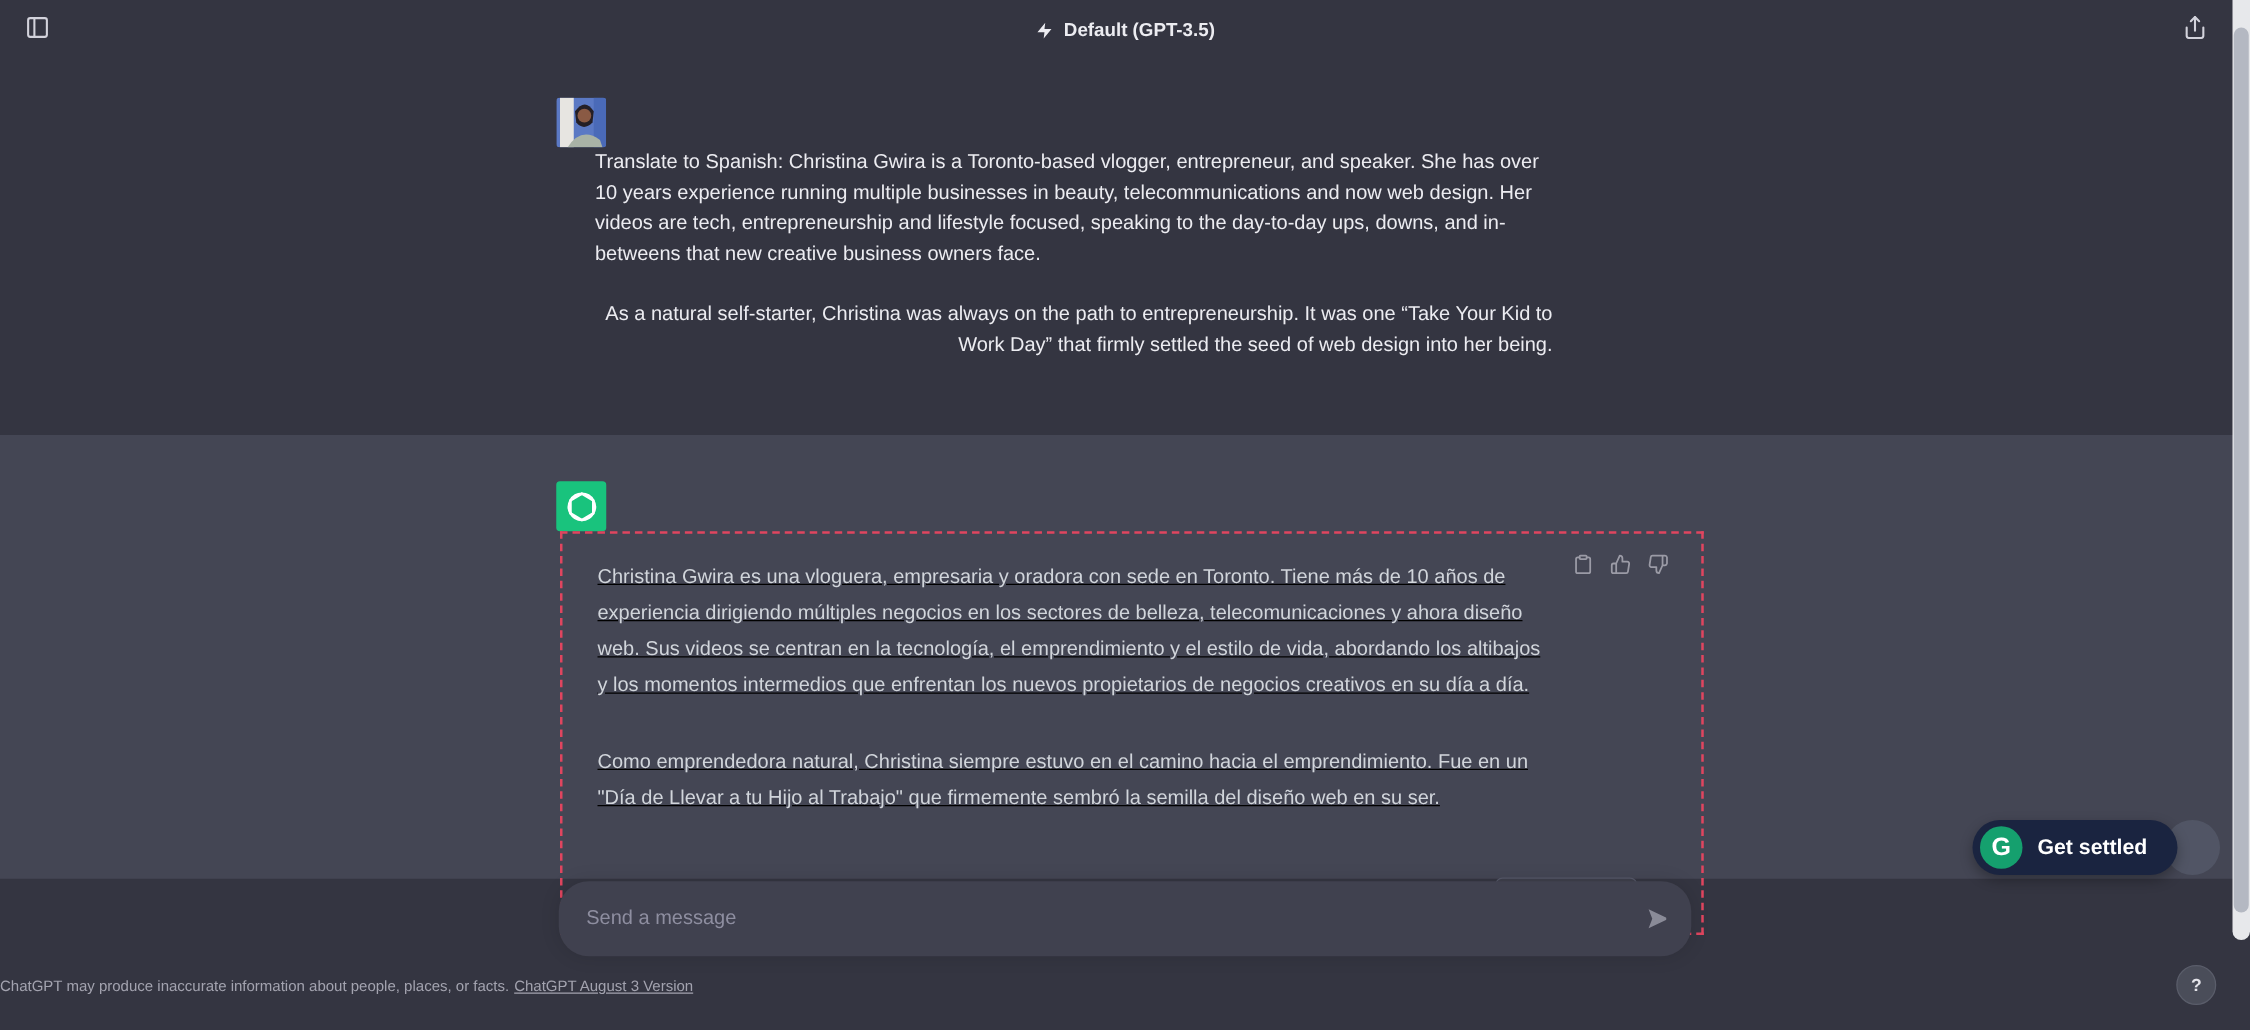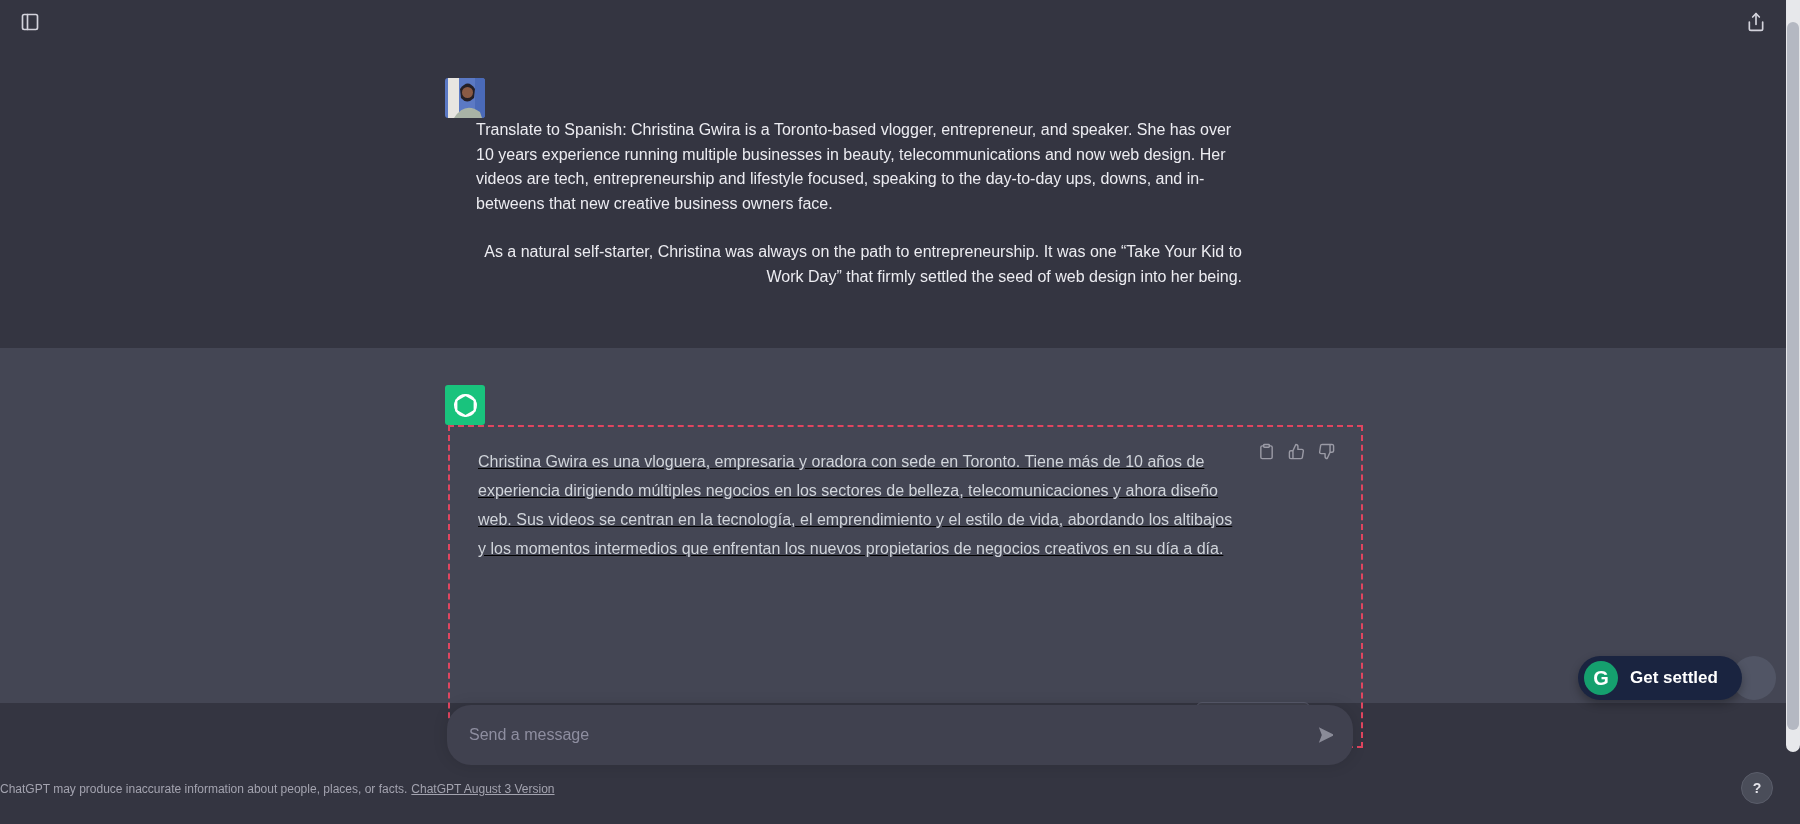--- a/index.html
+++ b/index.html
@@ -126,20 +126,28 @@
 
   <header>
     <button class="icon-btn left">
       <span>
         <svg width="20" height="20" viewBox="0 0 24 24" fill="none" stroke="currentColor" stroke-width="2" stroke-linecap="round" stroke-linejoin="round">
             <rect x="3" y="3" width="18" height="18" rx="2"></rect>
             <line x1="9" y1="3" x2="9" y2="21"></line>
           </svg>
       </span>
     </button>
+    <div class="hdr-title">
+      <span style="line-height:0;">
+        <svg width="15" height="15" viewBox="0 0 24 24" fill="#ececf1">
+            <path d="M13 2L3 14h9l-1 8 10-12h-9l1-8z"></path>
+          </svg>
+      </span>
+      <span>Default (GPT-3.5)</span>
+    </div>
     <button class="icon-btn right">
       <span>
         <svg width="20" height="20" viewBox="0 0 24 24" fill="none" stroke="currentColor" stroke-width="2" stroke-linecap="round" stroke-linejoin="round">
             <path d="M4 12v8a2 2 0 0 0 2 2h12a2 2 0 0 0 2-2v-8"></path>
             <polyline points="16 6 12 2 8 6"></polyline>
             <line x1="12" y1="2" x2="12" y2="15"></line>
           </svg>
       </span>
     </button>
   </header>
@@ -201,20 +209,21 @@
               <span>
                 <svg width="17" height="17" viewBox="0 0 24 24" fill="none" stroke="currentColor" stroke-width="2" stroke-linecap="round" stroke-linejoin="round">
                     <path d="M10 15v4a3 3 0 0 0 3 3l4-9V2H5.72a2 2 0 0 0-2 1.7l-1.38 9a2 2 0 0 0 2 2.3zm7-13h2.67A2.31 2.31 0 0 1 22 4v7a2.31 2.31 0 0 1-2.33 2H17"></path>
                   </svg>
               </span>
             </button>
           </div>
 
           <div class="assistant-text">
             <p>Christina Gwira es una vloguera, empresaria y oradora con sede en Toronto. Tiene más de 10 años de experiencia dirigiendo múltiples negocios en los sectores de belleza, telecomunicaciones y ahora diseño web. Sus videos se centran en la tecnología, el emprendimiento y el estilo de vida, abordando los altibajos y los momentos intermedios que enfrentan los nuevos propietarios de negocios creativos en su día a día.</p>
+            <p>Como emprendedora natural, Christina siempre estuvo en el camino hacia el emprendimiento. Fue en un "Día de Llevar a tu Hijo al Trabajo" que firmemente sembró la semilla del diseño web en su ser.</p>
           </div>
 
           <button class="regen">
             <span style="line-height:0;">
               <svg width="15" height="15" viewBox="0 0 24 24" fill="none" stroke="currentColor" stroke-width="2" stroke-linecap="round" stroke-linejoin="round">
                   <polyline points="23 4 23 10 17 10"></polyline>
                   <polyline points="1 20 1 14 7 14"></polyline>
                   <path d="M3.51 9a9 9 0 0 1 14.85-3.36L23 10M1 14l4.64 4.36A9 9 0 0 0 20.49 15"></path>
                 </svg>
             </span>

